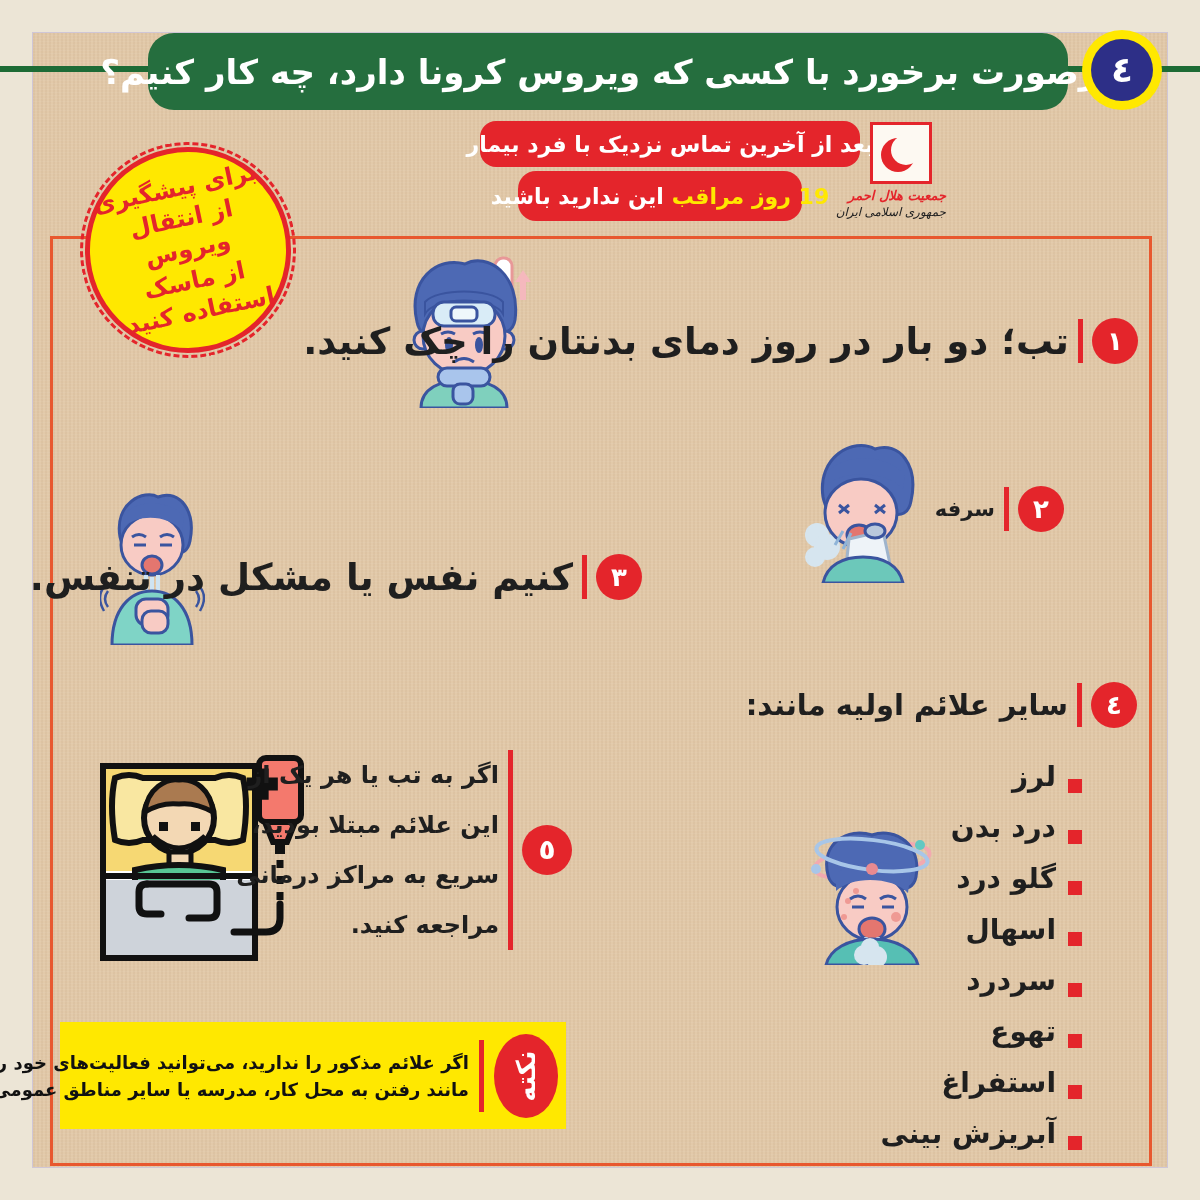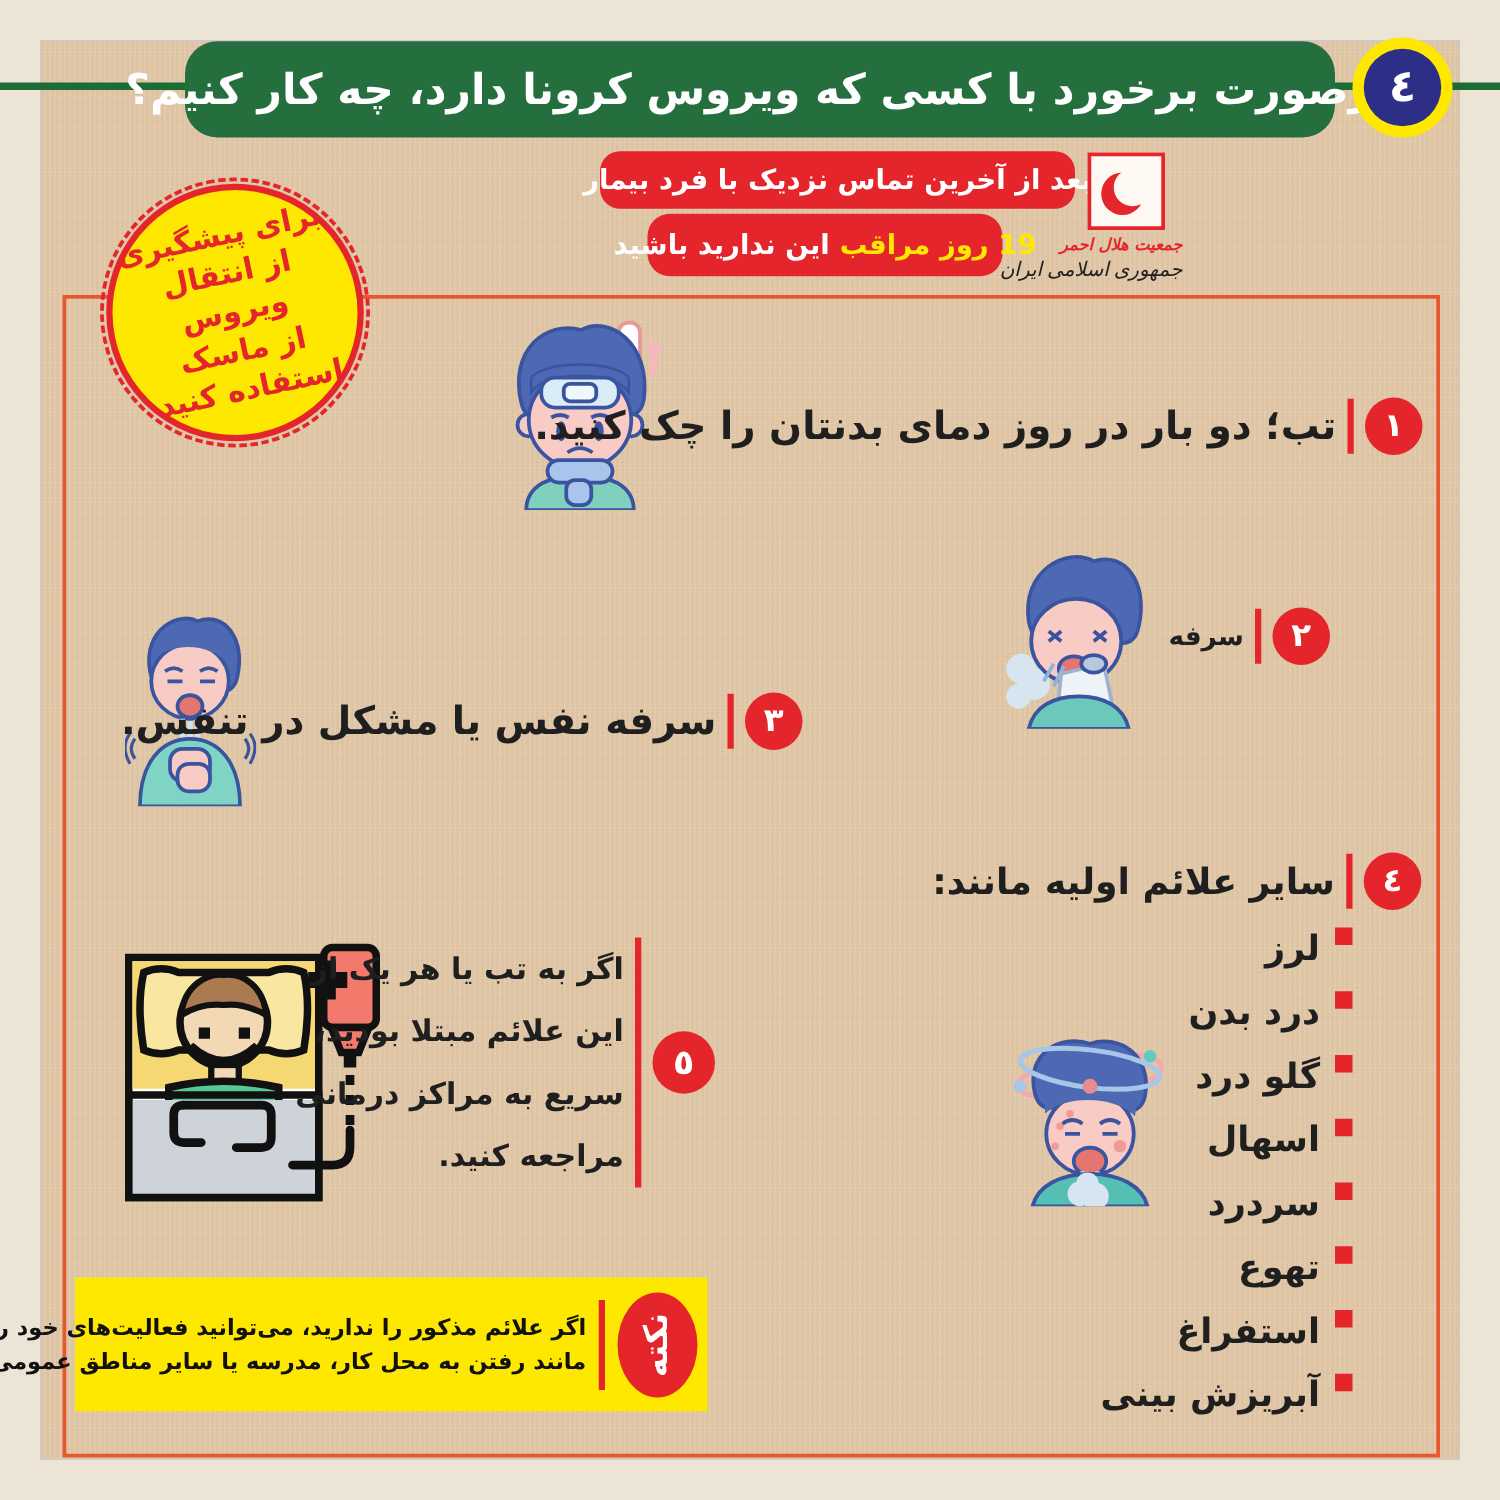--- a/index.html
+++ b/index.html
@@ -28,33 +28,33 @@
   .badge-inner{width:62px;height:62px;border-radius:50%;background:var(--navy);display:flex;align-items:center;justify-content:center;}
   .badge-num{color:#fff;font-size:36px;font-weight:bold;line-height:1;}
   .pill{position:absolute;background:var(--red);display:flex;align-items:center;justify-content:center;z-index:2;direction:rtl;}
   .pill1{left:480px;top:121px;width:380px;height:46px;border-radius:16px;}
   .pill2{left:518px;top:171px;width:284px;height:50px;border-radius:18px;gap:8px;}
   .pill-text{color:#fff;font-size:22px;font-weight:bold;white-space:nowrap;}
   .pill-hl{color:var(--yellow);font-size:22px;font-weight:bold;white-space:nowrap;}
   .logo{position:absolute;left:856px;top:122px;width:90px;z-index:2;text-align:center;}
   .logo-box{width:62px;height:62px;margin:0 auto;background:#fdf9f2;border:3px solid var(--red);box-sizing:border-box;}
   .logo-line1{color:var(--red);font-size:13px;font-weight:bold;font-family:"DejaVu Serif",serif;font-style:italic;margin-top:4px;white-space:nowrap;direction:rtl;}
-  .logo-line2{color:#222;font-size:16px;font-family:Liberation Serif, serif;font-style:italic;margin-top:2px;white-space:nowrap;direction:rtl;}
+  .logo-line2{color:#222;font-size:12px;font-family:Liberation Sans, sans-serif;font-style:italic;margin-top:2px;white-space:nowrap;direction:rtl;}
   .sticker{position:absolute;left:85px;top:147px;width:196px;height:196px;border-radius:50%;background:var(--yellow);
     border:5px solid var(--red);z-index:4;transform:rotate(-12deg);display:flex;align-items:center;justify-content:center;}
   .sticker:before{content:"";position:absolute;inset:-10px;border-radius:50%;border:3px dashed var(--red);}
   .sticker-text{text-align:center;direction:rtl;color:var(--red);font-weight:bold;font-size:24px;line-height:1.3;}
   .row{position:absolute;display:flex;direction:rtl;align-items:center;gap:9px;z-index:2;}
   .numcircle{flex:0 0 auto;width:46px;height:46px;border-radius:50%;background:var(--red);color:#fff;
     font-weight:bold;font-size:26px;display:flex;align-items:center;justify-content:center;line-height:1;}
   .vbar{flex:0 0 auto;width:5px;height:44px;background:var(--red);}
   .itemtext{font-weight:bold;color:var(--ink);white-space:nowrap;direction:rtl;}
-  .t28{font-size:31px;} .t30{font-size:21px;} .t29{font-size:29px;}
+  .t28{font-size:37px;} .t30{font-size:21px;} .t29{font-size:29px;}
   .symlist{position:absolute;right:118px;top:742px;z-index:2;}
-  .symrow{display:flex;direction:rtl;align-items:flex-start;gap:12px;height:51px;}
+  .symrow{display:flex;direction:rtl;align-items:flex-end;gap:12px;height:51px;}
   .sq{flex:0 0 auto;width:14px;height:14px;background:var(--red);}
   .symtext{font-size:28px;font-weight:bold;color:var(--ink);white-space:nowrap;direction:rtl;}
   .item5{top:750px;right:628px;align-items:center;}
   .item5 .vbar{height:200px;}
   .item5 .numcircle{width:50px;height:50px;font-size:28px;}
   .item5-lines{display:flex;flex-direction:column;justify-content:center;}
   .item5-lines div{font-size:24px;font-weight:bold;color:var(--ink);white-space:nowrap;direction:rtl;text-align:right;line-height:50px;}
   .note{position:absolute;left:60px;top:1022px;width:506px;height:107px;background:var(--yellow);z-index:3;
     display:flex;direction:rtl;align-items:center;gap:10px;padding:0 8px;box-sizing:border-box;}
   .note-oval{flex:0 0 auto;width:64px;height:84px;border-radius:50%;background:var(--red);
@@ -179,21 +179,21 @@
     <path d="M46 88 v16 M52 90 v18 M58 88 v16" stroke="#cfe4f2" stroke-width="4"></path>
     <path d="M12 158 C12 122 30 104 52 104 C74 104 92 122 92 158 Z" fill="#7fd4c6" stroke="#3a549f" stroke-width="3"></path>
     <rect x="36" y="112" width="32" height="26" rx="10" fill="#f8cbc4" stroke="#3a549f" stroke-width="3"></rect>
     <rect x="42" y="124" width="26" height="22" rx="9" fill="#f8cbc4" stroke="#3a549f" stroke-width="3"></rect>
     <path d="M8 104 q-6 8 0 16 M4 100 q-8 10 0 24" stroke="#3a549f" stroke-width="2.5" fill="none"></path>
     <path d="M96 104 q6 8 0 16 M100 100 q8 10 0 24" stroke="#3a549f" stroke-width="2.5" fill="none"></path>
   </svg>
   <div class="row" style="right:558px;top:554px">
     <div class="numcircle">٣</div>
     <div class="vbar"></div>
-    <div class="itemtext t28">سرفه نفس یا مشکل در تنفس.</div>
+    <div class="itemtext t28">کنیم نفس یا مشکل در تنفس.</div>
   </div>
 
   <div class="row" style="right:63px;top:682px">
     <div class="numcircle">٤</div>
     <div class="vbar"></div>
     <div class="itemtext t29">سایر علائم اولیه مانند:</div>
   </div>
   <div class="symlist">
     <div class="symrow">
         <span class="sq"></span>

